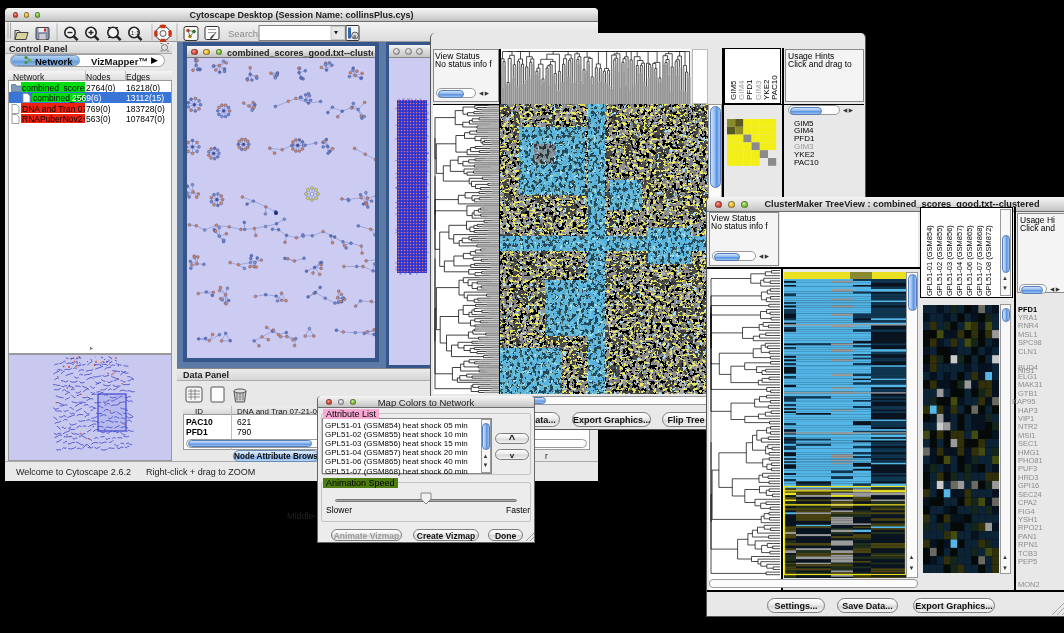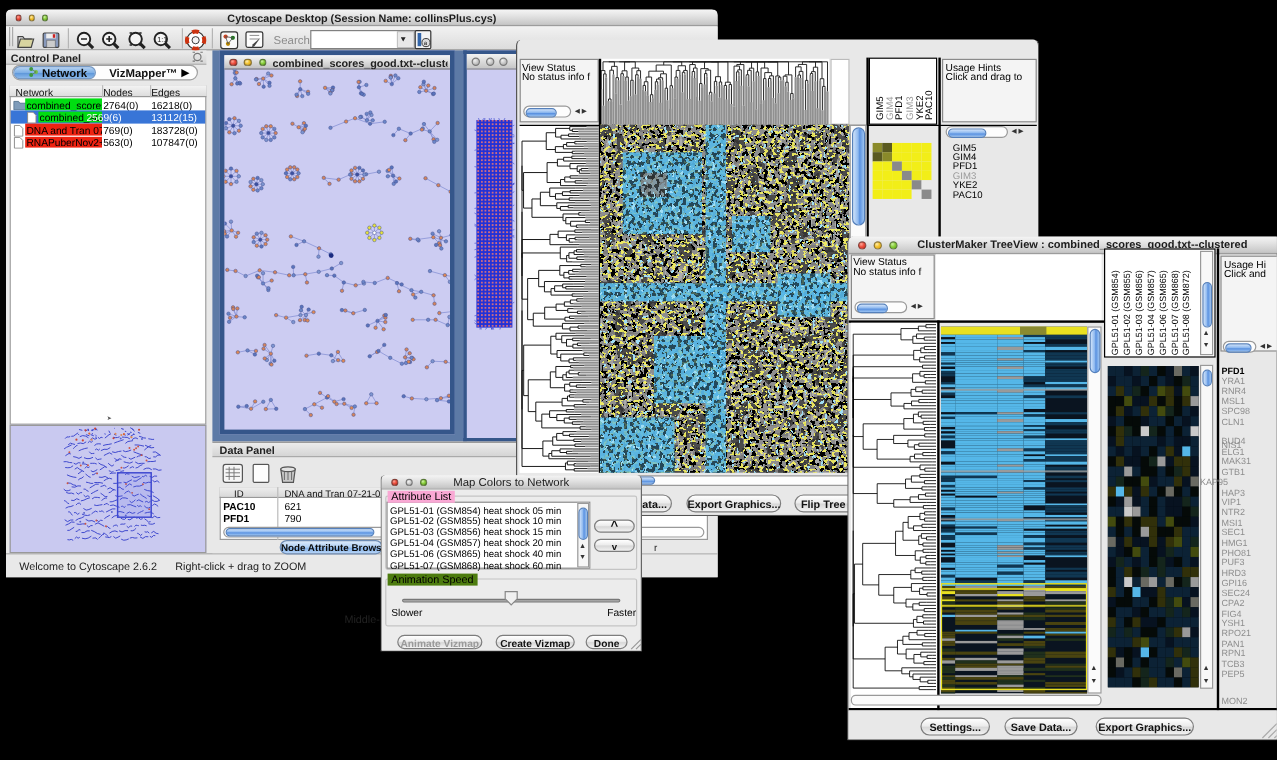--- a/index.html
+++ b/index.html
@@ -1841,21 +1841,21 @@
     <div style="position:absolute;left:311px;top:115.92px;font-size:7.5px;color:#8d8d8d;white-space:nowrap;">YRA1</div>
     <div style="position:absolute;left:311px;top:124.34px;font-size:7.5px;color:#8d8d8d;white-space:nowrap;">RNR4</div>
     <div style="position:absolute;left:311px;top:132.76px;font-size:7.5px;color:#8d8d8d;white-space:nowrap;">MSL1</div>
     <div style="position:absolute;left:311px;top:141.18px;font-size:7.5px;color:#8d8d8d;white-space:nowrap;">SPC98</div>
     <div style="position:absolute;left:311px;top:149.6px;font-size:7.5px;color:#8d8d8d;white-space:nowrap;">CLN1</div>
     <div style="position:absolute;left:311px;top:147px;font-size:7.5px;color:#8d8d8d;white-space:nowrap;margin-top:22px;">NIS1</div>
     <div style="position:absolute;left:311px;top:166.44px;font-size:7.5px;color:#8d8d8d;white-space:nowrap;">BUD4</div>
     <div style="position:absolute;left:311px;top:174.86px;font-size:7.5px;color:#8d8d8d;white-space:nowrap;">ELG1</div>
     <div style="position:absolute;left:311px;top:183.28px;font-size:7.5px;color:#8d8d8d;white-space:nowrap;">MAK31</div>
     <div style="position:absolute;left:311px;top:191.7px;font-size:7.5px;color:#8d8d8d;white-space:nowrap;">GTB1</div>
-    <div style="position:absolute;left:293px;top:200.12px;font-size:7.5px;color:#8d8d8d;white-space:nowrap;">KAP95</div>
+    <div style="position:absolute;left:305px;top:200.12px;font-size:7.5px;color:#8d8d8d;white-space:nowrap;">KAP95</div>
     <div style="position:absolute;left:311px;top:208.54px;font-size:7.5px;color:#8d8d8d;white-space:nowrap;">HAP3</div>
     <div style="position:absolute;left:311px;top:216.95999999999998px;font-size:7.5px;color:#8d8d8d;white-space:nowrap;">VIP1</div>
     <div style="position:absolute;left:311px;top:225.38px;font-size:7.5px;color:#8d8d8d;white-space:nowrap;">NTR2</div>
     <div style="position:absolute;left:311px;top:233.8px;font-size:7.5px;color:#8d8d8d;white-space:nowrap;">MSI1</div>
     <div style="position:absolute;left:311px;top:242.22px;font-size:7.5px;color:#8d8d8d;white-space:nowrap;">SEC1</div>
     <div style="position:absolute;left:311px;top:250.64px;font-size:7.5px;color:#8d8d8d;white-space:nowrap;">HMG1</div>
     <div style="position:absolute;left:311px;top:259.06px;font-size:7.5px;color:#8d8d8d;white-space:nowrap;">PHO81</div>
     <div style="position:absolute;left:311px;top:267.48px;font-size:7.5px;color:#8d8d8d;white-space:nowrap;">PUF3</div>
     <div style="position:absolute;left:311px;top:275.9px;font-size:7.5px;color:#8d8d8d;white-space:nowrap;">HRD3</div>
     <div style="position:absolute;left:311px;top:284.32px;font-size:7.5px;color:#8d8d8d;white-space:nowrap;">GPI16</div>

